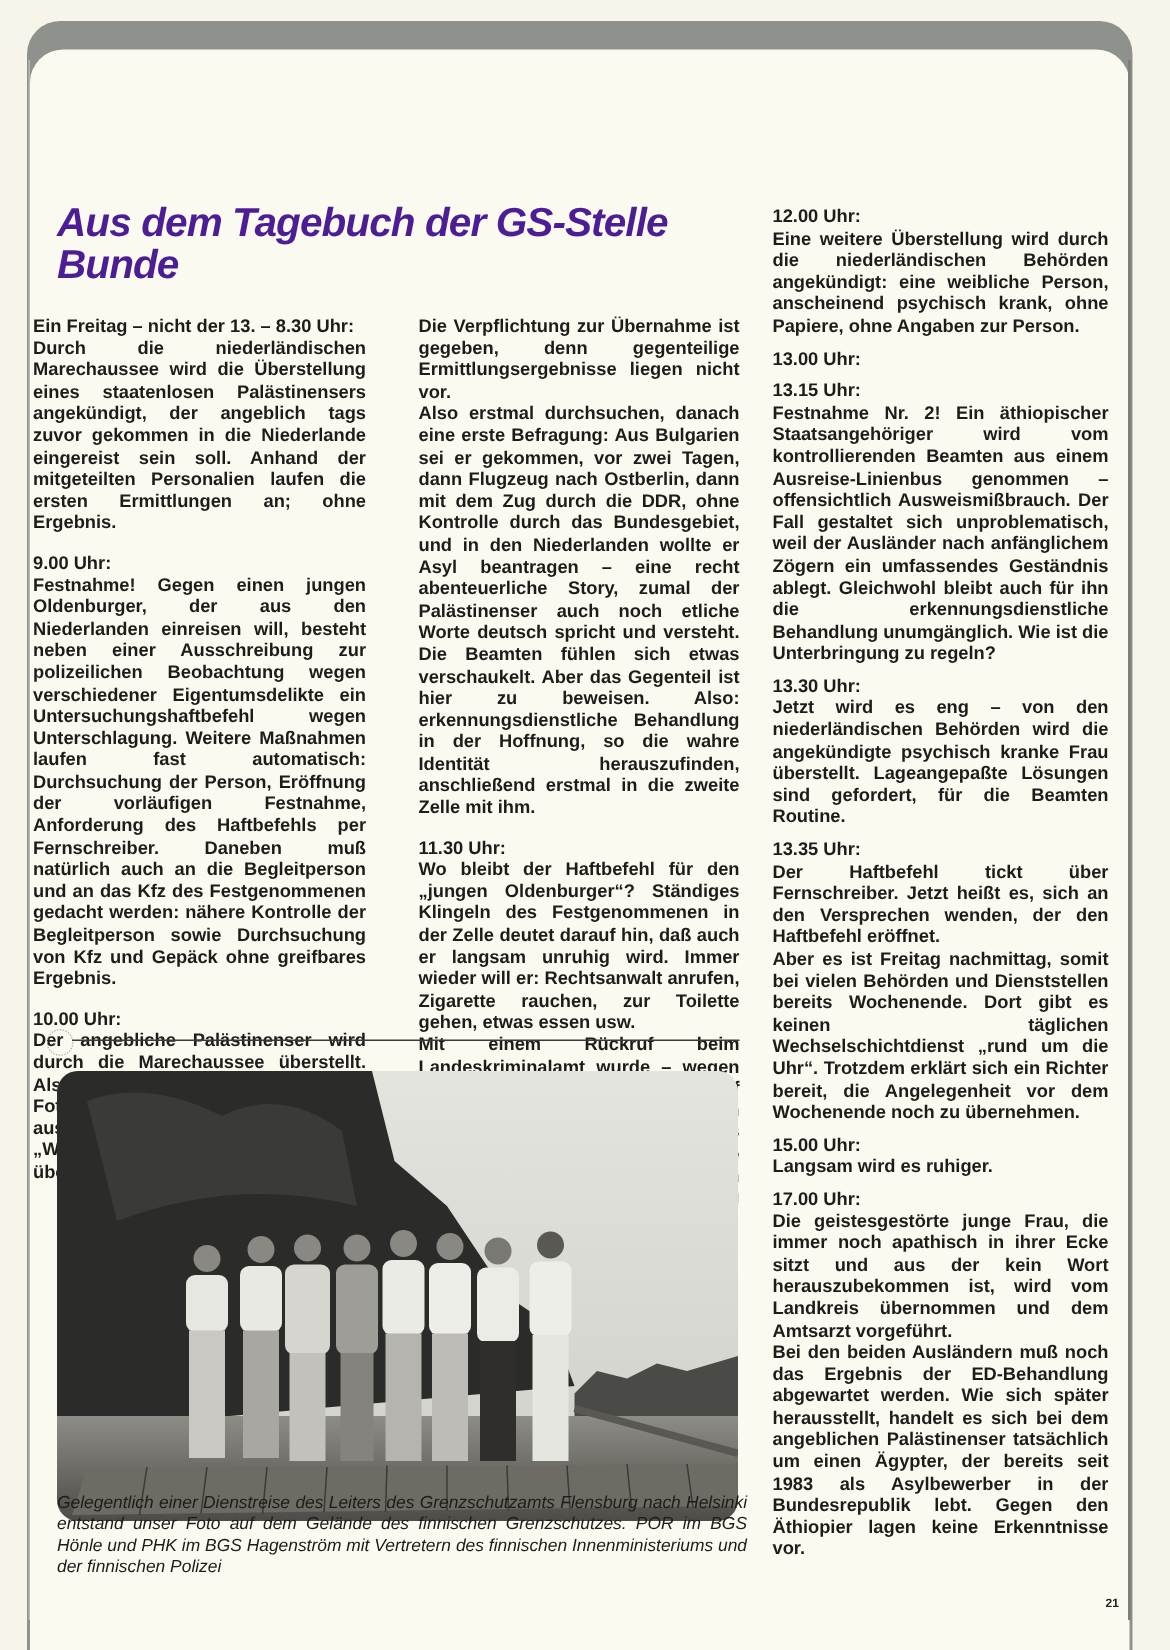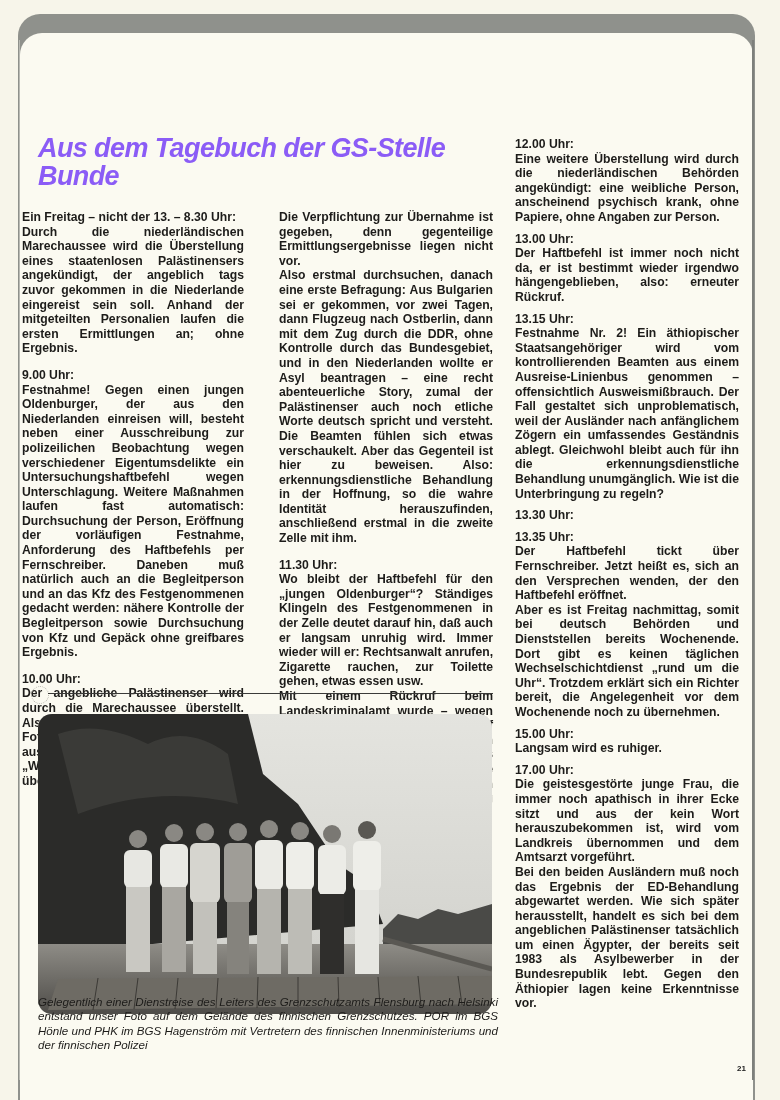--- a/index.html
+++ b/index.html
@@ -26,21 +26,21 @@
   }
   .frame-left-line {
     position: absolute; left: 19px; top: 40px; width: 1px; height: 1040px;
     background: #b8b9b3;
   }
   .title {
     position: absolute; left: 38px; top: 134px; width: 460px;
     font-family: "Liberation Sans", sans-serif;
     font-weight: bold; font-style: italic;
     font-size: 27px; line-height: 28px; letter-spacing: -0.6px;
-    color: #8b5cf6;
+    color: #4c1d95;
     margin: 0;
   }
   .col {
     position: absolute;
     font-size: 12.2px; line-height: 14.6px;
     text-align: justify;
     color: #1d1c1a;
   }
   .col1 { left: 22px; top: 210px; width: 222px; }
   .col2 { left: 279px; top: 210px; width: 214px; }
@@ -108,33 +108,33 @@
   </div>
 </div>
 
 <div class="col col3">
   <div class="entry">
     <span class="time">12.00 Uhr:</span>
     <p>Eine weitere Überstellung wird durch die niederländischen Behörden angekündigt: eine weibliche Person, anscheinend psychisch krank, ohne Papiere, ohne Angaben zur Person.</p>
   </div>
   <div class="entry">
     <span class="time">13.00 Uhr:</span>
-    <p>Der Haftbefehl ist immer noch nicht da, er ist bestimmt wieder irgendwo hängengeblieben, also: erneuter Rückruf.</p>
   </div>
   <div class="entry">
     <span class="time">13.15 Uhr:</span>
     <p>Festnahme Nr. 2! Ein äthiopischer Staatsangehöriger wird vom kontrollierenden Beamten aus einem Ausreise-Linienbus genommen – offensichtlich Ausweismißbrauch. Der Fall gestaltet sich unproblematisch, weil der Ausländer nach anfänglichem Zögern ein umfassendes Geständnis ablegt. Gleichwohl bleibt auch für ihn die erkennungsdienstliche Behandlung unumgänglich. Wie ist die Unterbringung zu regeln?</p>
   </div>
   <div class="entry">
     <span class="time">13.30 Uhr:</span>
+    <p>Jetzt wird es eng – von den niederländischen Behörden wird die angekündigte psychisch kranke Frau überstellt. Lageangepaßte Lösungen sind gefordert, für die Beamten Routine.</p>
   </div>
   <div class="entry">
     <span class="time">13.35 Uhr:</span>
     <p>Der Haftbefehl tickt über Fernschreiber. Jetzt heißt es, sich an den Versprechen wenden, der den Haftbefehl eröffnet.</p>
-    <p>Aber es ist Freitag nachmittag, somit bei deutsch Behörden und Dienststellen bereits Wochenende. Dort gibt es keinen täglichen Wechselschichtdienst „rund um die Uhr“. Trotzdem erklärt sich ein Richter bereit, die Angelegenheit vor dem Wochenende noch zu übernehmen.</p>
+    <p>Aber es ist Freitag nachmittag, somit bei vielen Behörden und Dienststellen bereits Wochenende. Dort gibt es keinen täglichen Wechselschichtdienst „rund um die Uhr“. Trotzdem erklärt sich ein Richter bereit, die Angelegenheit vor dem Wochenende noch zu übernehmen.</p>
   </div>
   <div class="entry">
     <span class="time">15.00 Uhr:</span>
     <p>Langsam wird es ruhiger.</p>
   </div>
   <div class="entry">
     <span class="time">17.00 Uhr:</span>
     <p>Die geistesgestörte junge Frau, die immer noch apathisch in ihrer Ecke sitzt und aus der kein Wort herauszubekommen ist, wird vom Landkreis übernommen und dem Amtsarzt vorgeführt.</p>
     <p>Bei den beiden Ausländern muß noch das Ergebnis der ED-Behandlung abgewartet werden. Wie sich später herausstellt, handelt es sich bei dem angeblichen Palästinenser tatsächlich um einen Ägypter, der bereits seit 1983 als Asylbewerber in der Bundesrepublik lebt. Gegen den Äthiopier lagen keine Erkenntnisse vor.</p>
 

